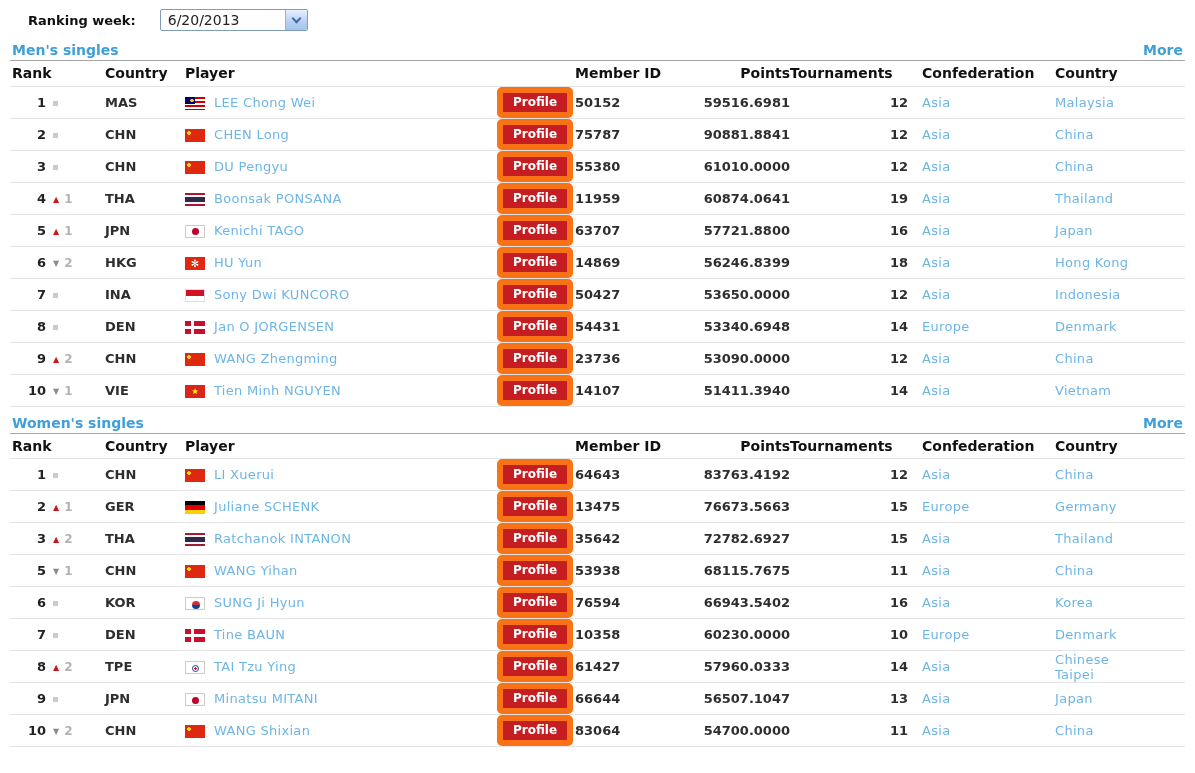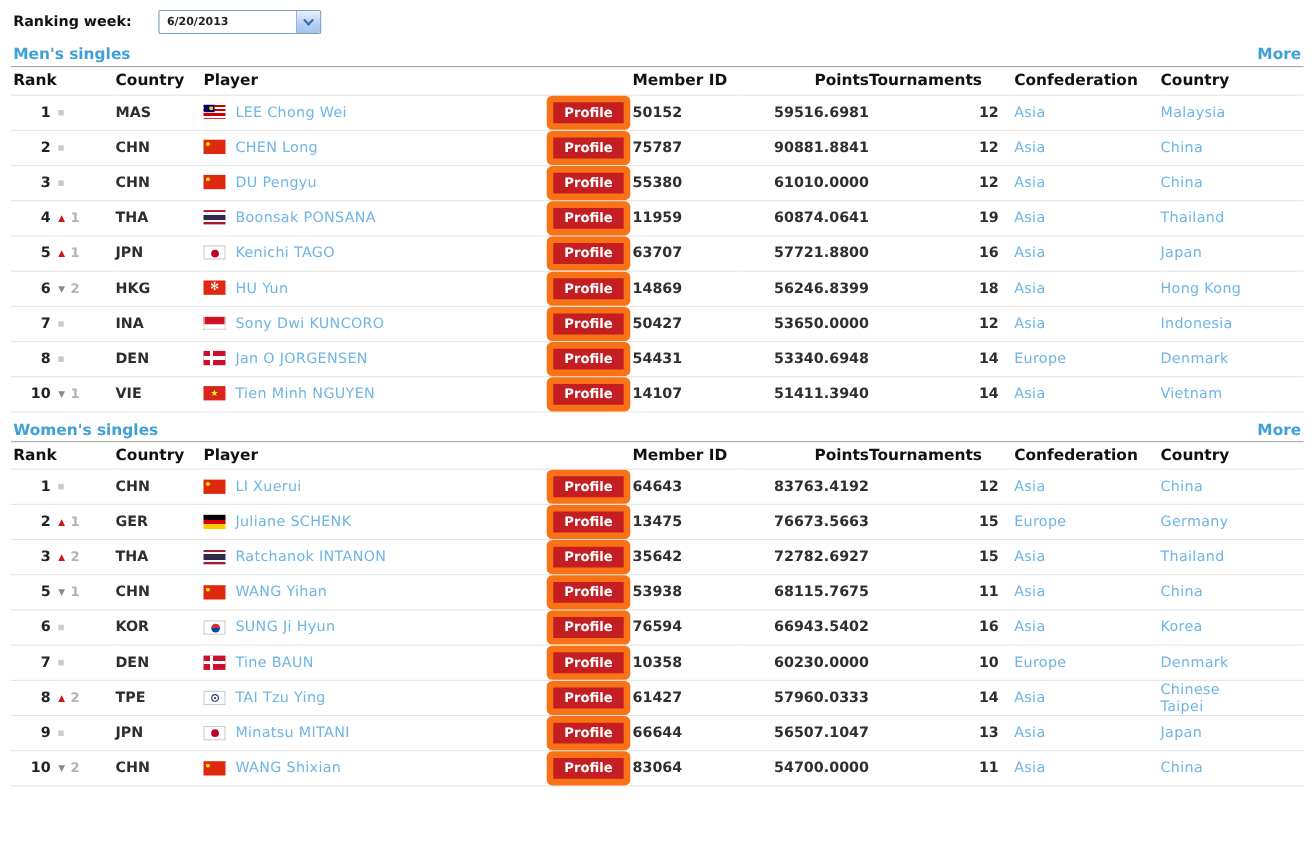--- a/index.html
+++ b/index.html
@@ -2,24 +2,24 @@
 <html><head>
 <meta charset="utf-8">
 <style>
   * { margin:0; padding:0; box-sizing:border-box; }
   html,body { width:1195px; height:773px; background:#fff; overflow:hidden;
               font-family:"DejaVu Sans", sans-serif; }
   .page { padding:5px 10px 0 10px; }
 
   
   .toolbar { display:flex; align-items:center; margin:3px 0 10px 2px; height:24px; }
-  .rw-label { font-size:13px; font-weight:bold; color:#111; }
+  .rw-label { font-size:13px; font-weight:bold; color:#111;margin-left:16px; }
   .select { display:flex; align-items:center; margin-left:24px; width:148px; height:22px;
             border:1px solid #7f9db9; background:#fff; border-radius:2px; cursor:pointer; }
-  .select-value { flex:1; font-size:10px; font-weight:bold; color:#222; padding-left:7px; }
+  .select-value { flex:1; font-size:14px; font-weight:normal; color:#222; padding-left:7px; }
   .select-arrow-btn { width:22px; height:20px; border-left:1px solid #9ab2d8; border-radius:0 2px 2px 0;
             background:linear-gradient(#e7f1fd, #b6cff2 60%, #a3c3ee);
             display:flex; align-items:center; justify-content:center; }
   .chev { width:7px; height:7px; border-right:2px solid #3f6ca9; border-bottom:2px solid #3f6ca9;
           transform:rotate(45deg); margin-top:-4px; }
 
   
   .section { margin-top:8px; }
   .section + .section { }
   .section-head { display:flex; justify-content:space-between; align-items:flex-end;
@@ -218,20 +218,31 @@
         <td class="c-code">DEN</td>
         <td class="c-player"><span class="flag flag-DEN"></span><a class="plink">Jan O JORGENSEN</a></td>
         <td class="c-profile"><a class="profile-btn">Profile</a></td>
         <td class="c-mid">54431</td>
         <td class="c-points">53340.6948</td>
         <td class="c-tour">14</td>
         <td class="c-confed"><a class="clink">Europe</a></td>
         <td class="c-country"><a class="clink">Denmark</a></td>
       </tr>
 
+      <tr>
+        <td class="c-rank"><span class="rank-num">9</span><span class="move up"><span class="arrow">▲</span><span class="delta">2</span></span></td>
+        <td class="c-code">CHN</td>
+        <td class="c-player"><span class="flag flag-CHN"></span><a class="plink">WANG Zhengming</a></td>
+        <td class="c-profile"><a class="profile-btn">Profile</a></td>
+        <td class="c-mid">23736</td>
+        <td class="c-points">53090.0000</td>
+        <td class="c-tour">12</td>
+        <td class="c-confed"><a class="clink">Asia</a></td>
+        <td class="c-country"><a class="clink">China</a></td>
+      </tr>
 
       <tr>
         <td class="c-rank"><span class="rank-num">10</span><span class="move down"><span class="arrow">▼</span><span class="delta">1</span></span></td>
         <td class="c-code">VIE</td>
         <td class="c-player"><span class="flag flag-VIE"></span><a class="plink">Tien Minh NGUYEN</a></td>
         <td class="c-profile"><a class="profile-btn">Profile</a></td>
         <td class="c-mid">14107</td>
         <td class="c-points">51411.3940</td>
         <td class="c-tour">14</td>
         <td class="c-confed"><a class="clink">Asia</a></td>

